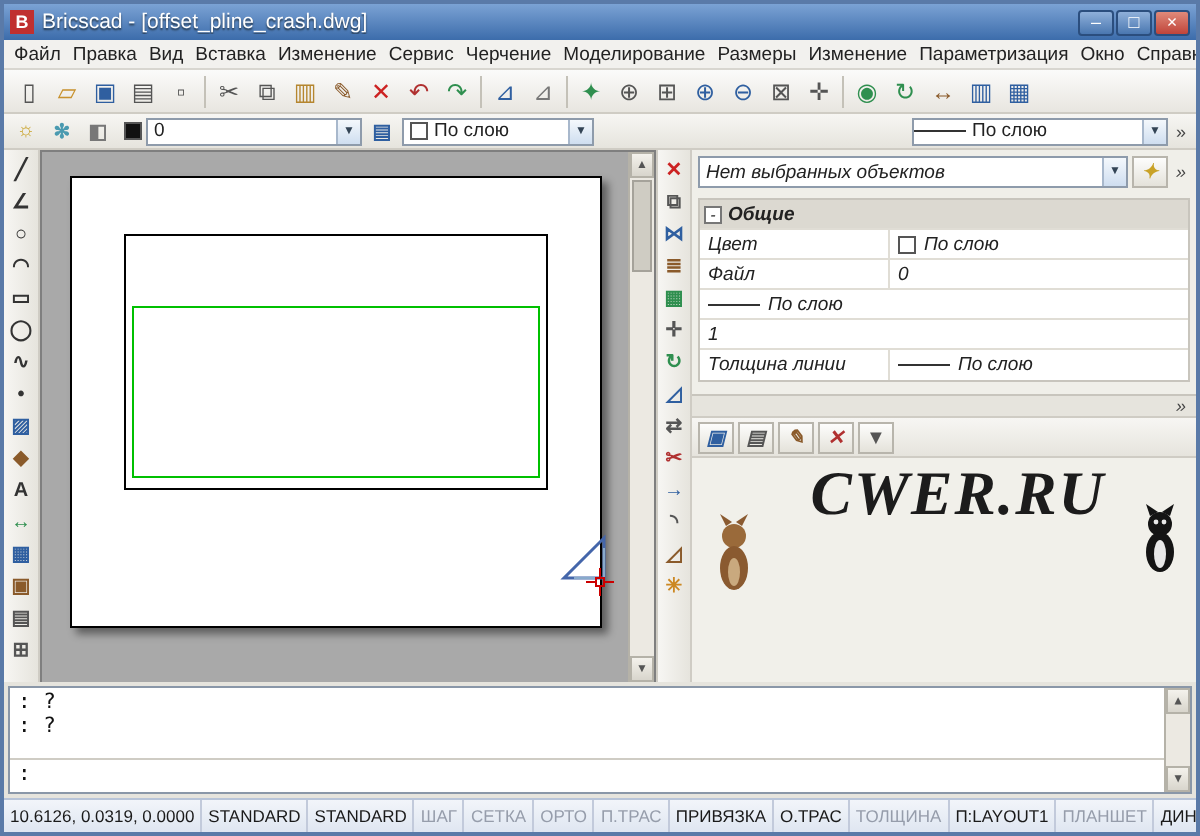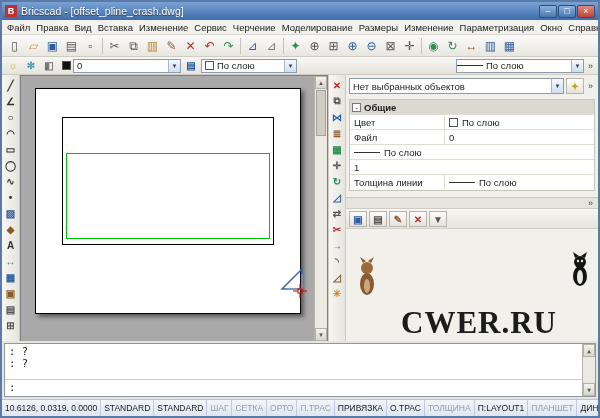--- a/index.html
+++ b/index.html
@@ -54,38 +54,38 @@
   .vspace { flex:1; }
 
   .tabstrip { height:14px; flex:none; background:#e8e6e0; border:1px solid #b5b2a8; border-top-color:#9a978f; display:flex; align-items:stretch; font-size:8.5px; color:#222; }
   .tab-arrow { width:13px; flex:none; display:flex; align-items:center; justify-content:center; font-size:6px; background:linear-gradient(#f4f2ec,#d8d5cc); border-right:1px solid #c0bdb4; color:#444; }
   .tab { padding:0 6px; display:flex; align-items:center; border-right:1px solid #b5b2a8; white-space:nowrap; }
   .tab.on { background:#fff; font-weight:bold; }
   .hscroll { flex:1; position:relative; background:#ece9e2; border-left:1px solid #c0bdb4; }
   .hthumb { position:absolute; left:1px; top:1px; bottom:1px; width:64px; background:#cfccc3; border:1px solid #a5a29a; }
 
   
-  .panels { width:252px; flex:none; background:#f0efe9; display:flex; flex-direction:column; font-size:9.5px; color:#222; }
+  .panels { width:252px; flex:none; background:#f0efe9; display:flex; flex-direction:column; font-size:9.5px; color:#222;font-style:italic; }
   .props { padding:3px 3px 0 3px; }
   .props-head { display:flex; align-items:center; gap:2px; }
   .props-head .combo { flex:1; height:16px; }
   .mini-btn { width:18px; height:16px; flex:none; border:1px solid #b8b5ac; background:linear-gradient(#fdfdfc,#e4e2da); display:flex; align-items:center; justify-content:center; font-size:10px; }
   .grid { margin-top:5px; border:1px solid #c8c5bd; background:#fff; }
   .prow { display:flex; height:15px; border-bottom:1px solid #e0ddd5; align-items:center; }
   .prow:last-child { border-bottom:none; }
   .prow.section { background:#dcd9d1; font-weight:bold; }
   .expander { width:9px; height:9px; flex:none; border:1px solid #777; background:#fff; font-size:8px; line-height:7px; text-align:center; margin:0 3px 0 2px; font-weight:normal; }
   .cl { width:95px; flex:none; padding-left:4px; border-right:1px solid #e0ddd5; overflow:hidden; white-space:nowrap; align-self:stretch; display:flex; align-items:center; }
   .cv { flex:1; padding:0 4px; display:flex; align-items:center; gap:4px; overflow:hidden; white-space:nowrap; }
   .cv .swatch { margin-left:0; }
 
   .panel2 { flex:1; margin-top:6px; border-top:1px solid #c8c5bd; display:flex; flex-direction:column; min-height:0; }
   .panel2-head { height:11px; flex:none; text-align:right; padding-right:3px; font-size:8px; background:#e6e4dd; border-bottom:1px solid #cfccc4; }
   .panel2-toolbar { height:20px; flex:none; display:flex; gap:2px; padding:2px 3px; background:linear-gradient(#f7f6f3,#e6e4dd); border-bottom:1px solid #cfccc4; }
-  .watermark { flex:1; position:relative; display:flex; align-items:flex-end; justify-content:center; background:#f1f0ea; overflow:hidden; }
+  .watermark { flex:1; position:relative; display:flex; align-items:flex-start; justify-content:center; background:#f1f0ea; overflow:hidden; }
   .wm-text { font-family:"Liberation Serif",serif; font-weight:bold; font-size:31px; color:#1c1c1c; letter-spacing:1px; padding-left:14px; }
   .wm-coyote { position:absolute; left:8px; top:28px; }
   .wm-cat { position:absolute; right:6px; top:22px; }
 
   
   .cmd-wrap { height:58px; flex:none; background:#e6e4dd; padding:2px; }
   .cmd-box { height:100%; background:#fff; border:1px solid #8a97a8; position:relative; font-family:"DejaVu Sans Mono",monospace; font-size:10.5px; color:#111; }
   .cmd-hist { height:36px; border-bottom:1px solid #cfccc4; padding:1px 4px 0 4px; overflow:hidden; }
   .cmd-line { height:12px; white-space:pre; }
   .cmd-input { padding:1px 4px; white-space:pre; }

